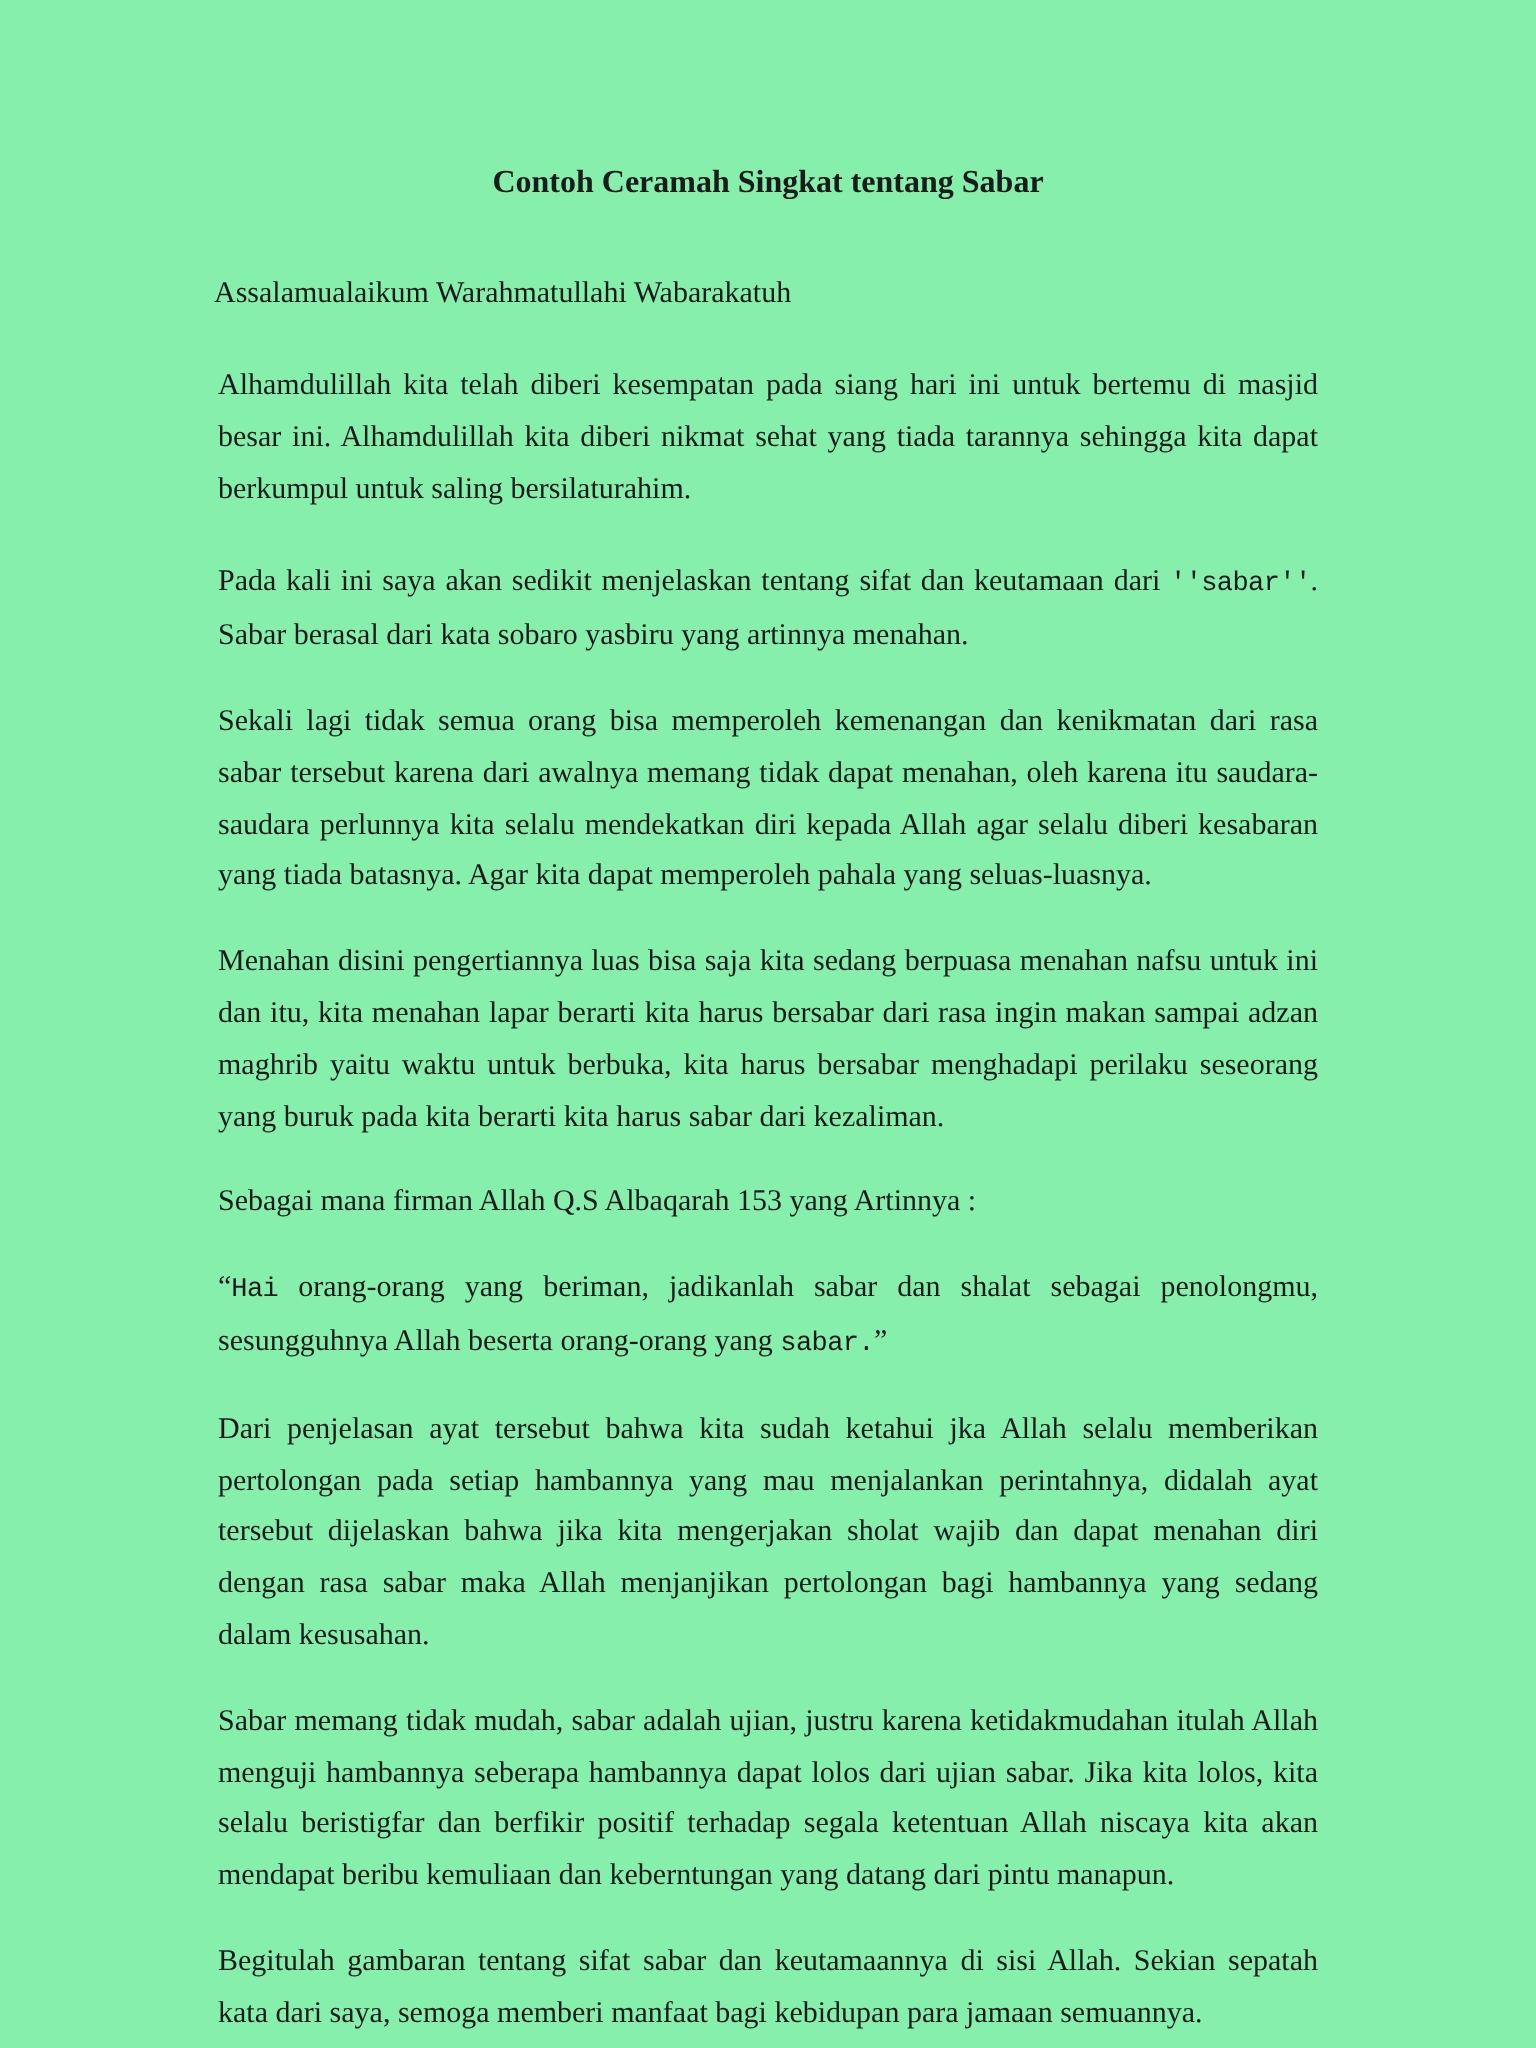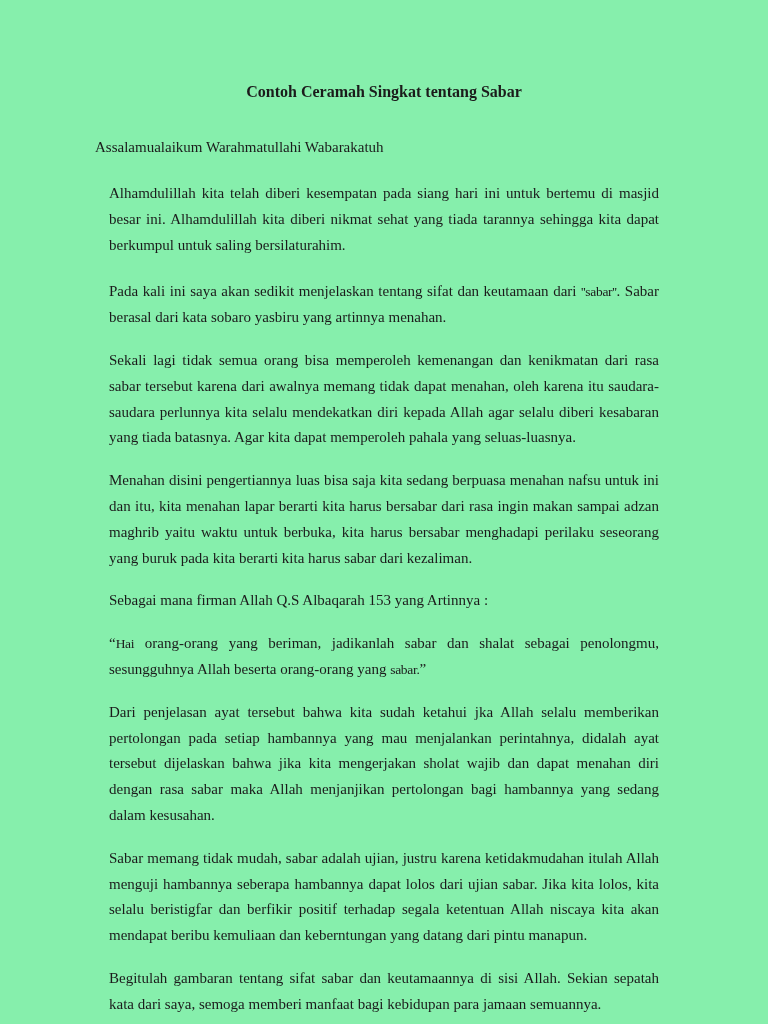--- a/index.html
+++ b/index.html
@@ -22,35 +22,35 @@
   .doc-title {
     font-size: 16px;
     font-weight: bold;
     text-align: center;
     line-height: 23px;
     margin: 0 0 31px 0;
   }
   .greeting {
     font-size: 15px;
     line-height: 26px;
-    margin: 0 0 21px 0;
+    margin: 0 0 21px 12px;
     padding-left: 3px;
     text-align: left;
   }
   .para {
     font-size: 15px;
     line-height: 25.8px;
     text-align: justify;
     margin: 17px;
   }
   .para.gap-after {
     margin-bottom: 21px;
   }
   .alt-font {
-    font-family: Liberation Serif, serif;
+    font-family: Liberation Mono, monospace;
     font-size: 13.5px;
     letter-spacing: -0.3px;
   }
 </style>
 </head>
 <body>
 
 <div class="page">
 
   <h1 class="doc-title">Contoh Ceramah Singkat tentang Sabar</h1>

